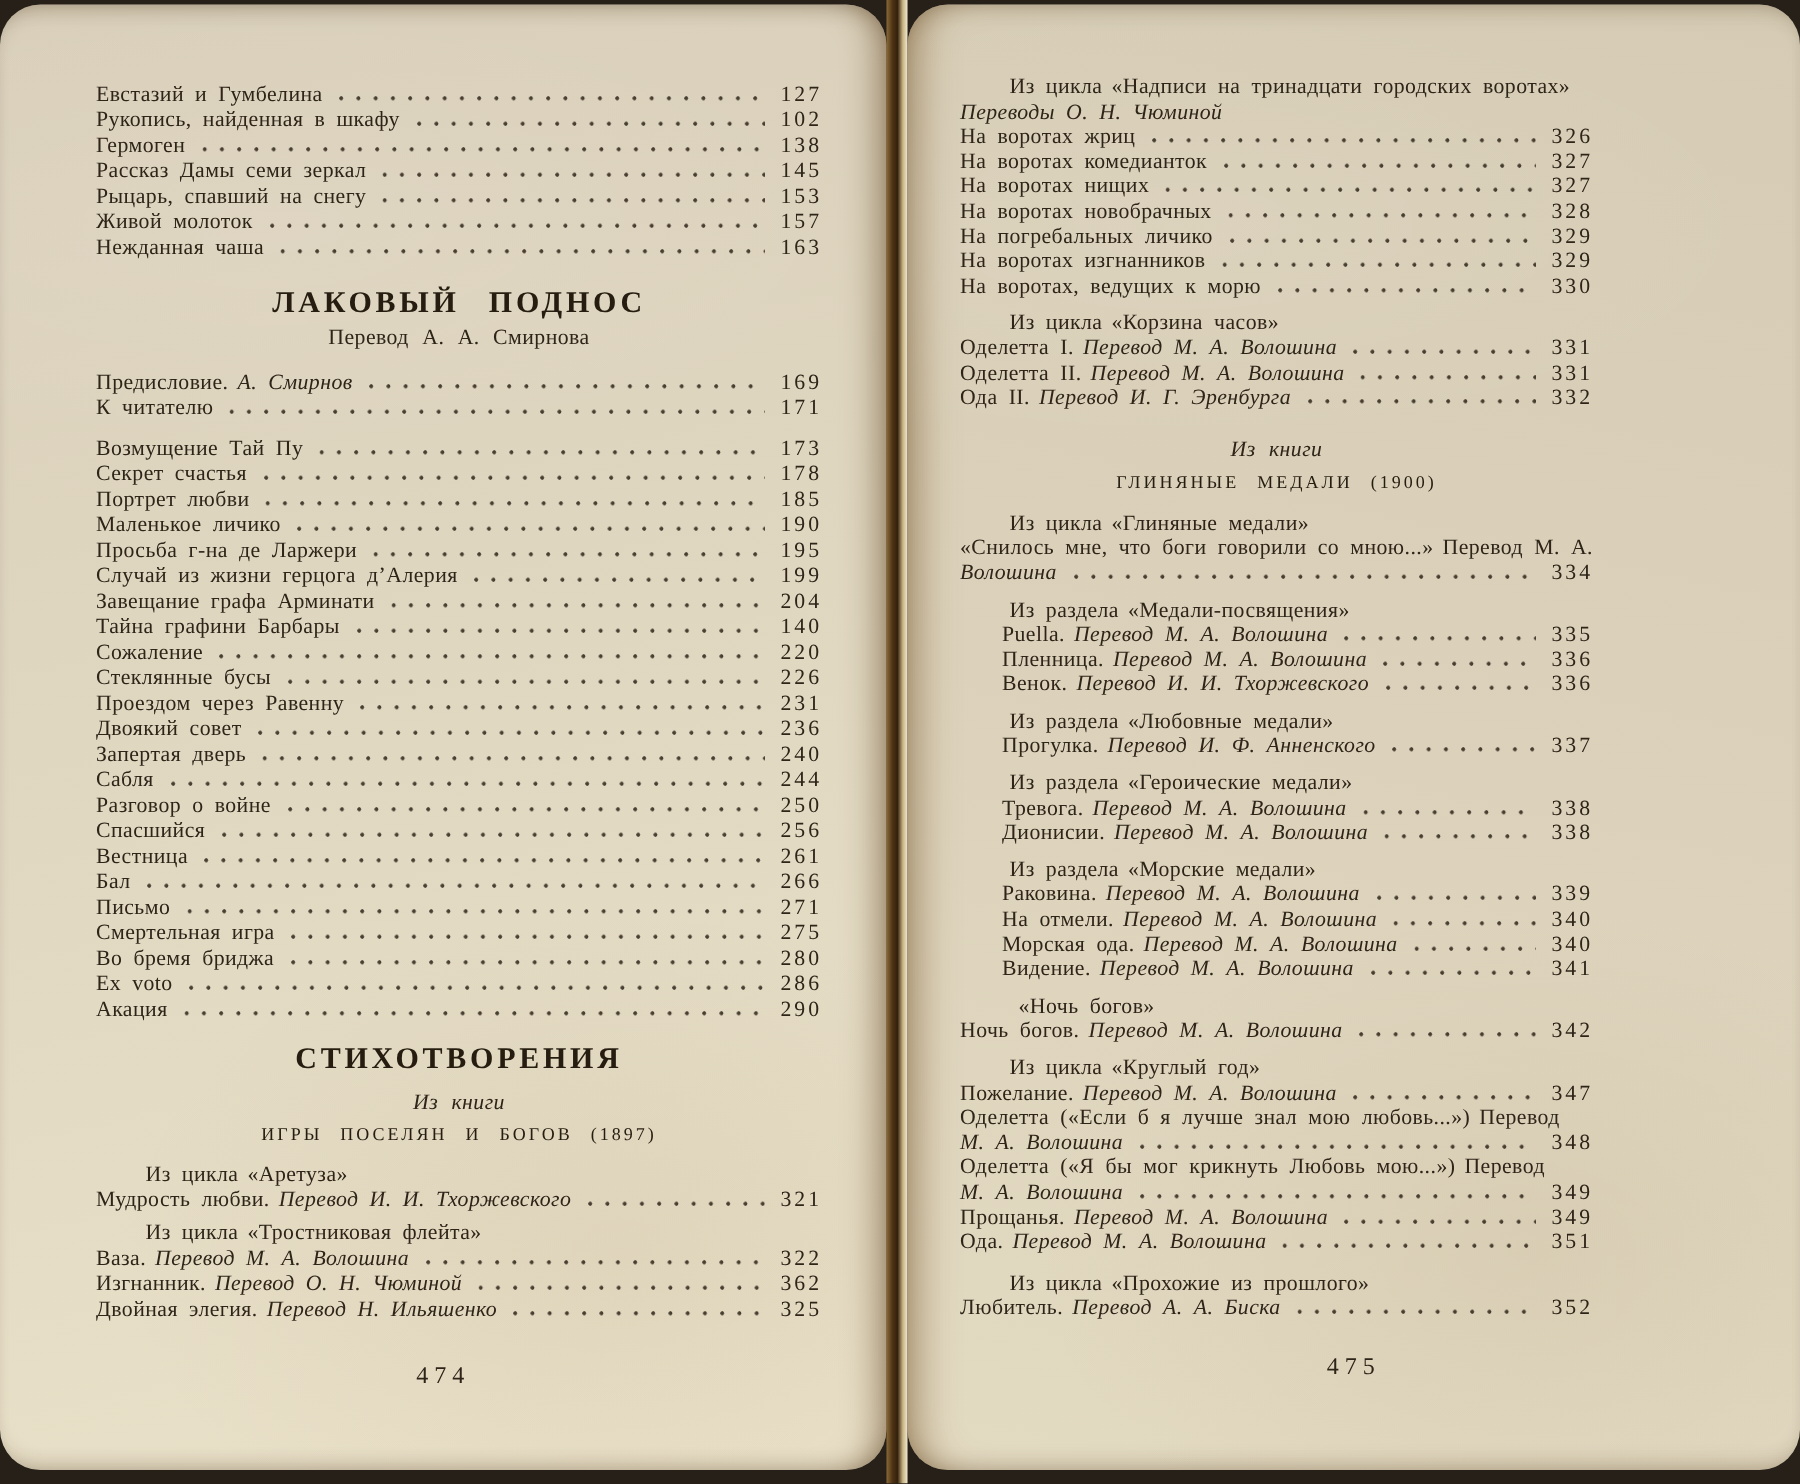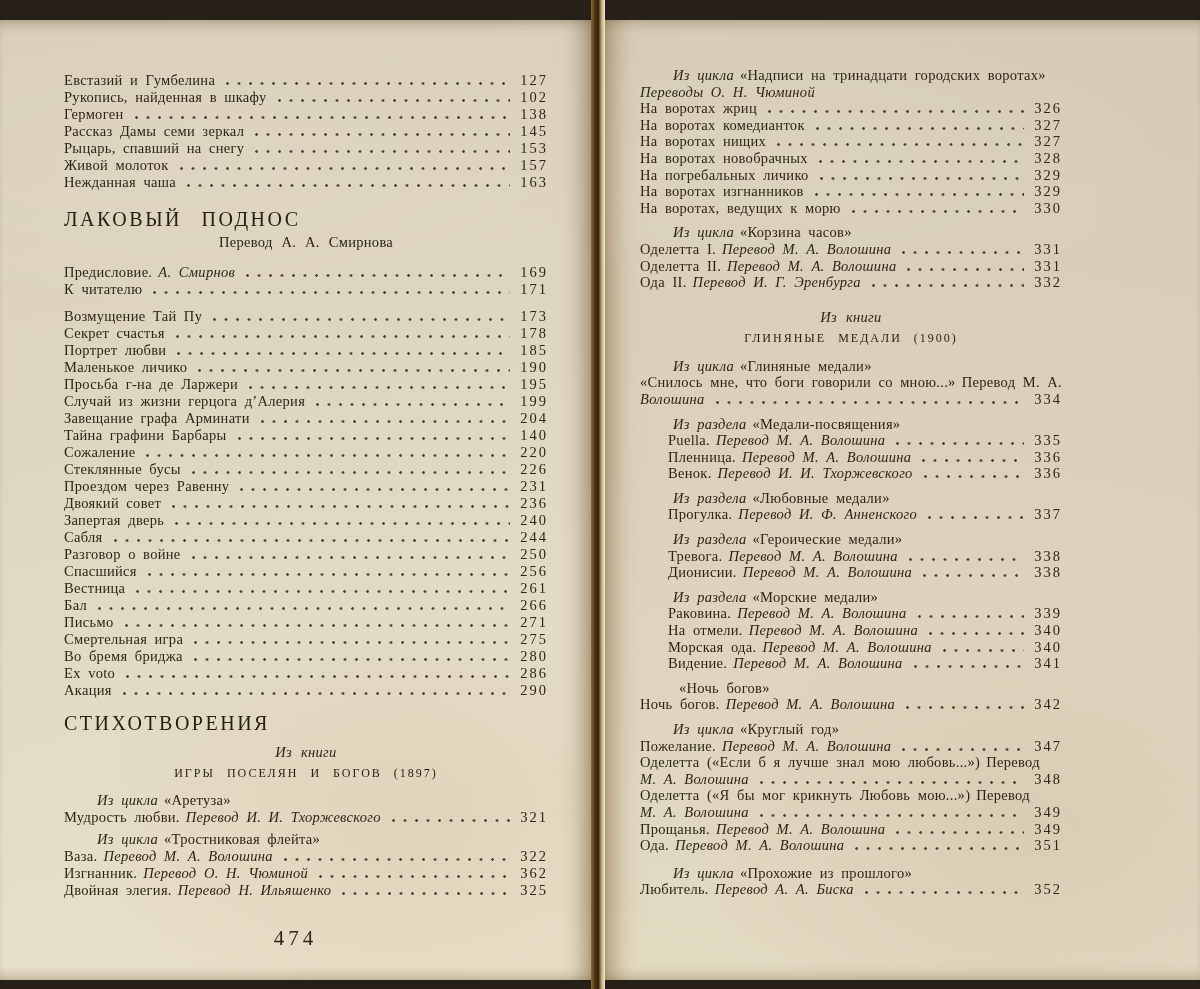--- a/index.html
+++ b/index.html
@@ -7,21 +7,21 @@
     --ink-head:#261d10;
     --edge:#262019;
   }
   html,body{margin:0;padding:0;}
   body{
     width:1200px;height:989px;position:relative;overflow:hidden;
     background:var(--edge);
     font-family:"Liberation Serif","DejaVu Serif",serif;
     color:var(--ink);
   }
-  .page{position:absolute;top:20px;bottom:9px;}
+  .page{position:absolute;top:3px;bottom:9px;border-radius:27px;}
   .page::before{content:"";position:absolute;inset:0;pointer-events:none;
     background:
       radial-gradient(ellipse 700px 260px at 30% 15%, rgba(255,255,255,.08), transparent 60%),
       radial-gradient(ellipse 560px 380px at 70% 85%, rgba(120,90,40,.07), transparent 60%);
   }
   .page-left{
     left:0;width:591px;
     background:linear-gradient(168deg,#d9cfba 0%,#e0d7c1 45%,#eae1c9 100%);
     box-shadow:inset -18px 0 22px -12px rgba(85,55,20,.5),
                inset 0 10px 14px -10px rgba(60,40,15,.35),
@@ -49,34 +49,34 @@
   .ind1{padding-left:28px;}
   .dots{
     flex:1 1 auto;min-width:14px;height:3px;margin:0 4px 0 11px;
     background-image:radial-gradient(circle at 1.5px 1.5px,var(--ink) 1.15px,rgba(0,0,0,0) 1.5px);
     background-size:11.5px 3px;background-repeat:repeat-x;background-position:left bottom;
     opacity:.85;
   }
   .pnum{flex:0 0 auto;min-width:34px;text-align:right;letter-spacing:2px;white-space:nowrap;}
 
   .cycle{padding-left:33px;margin-top:3px;word-spacing:3.5px;}
-  .cycle .pre{font-style:italic;margin-right:6px;}
-
-  .h1{text-align:left;font-weight:400;font-size:20px;letter-spacing:2.5px;
+  .cycle .pre{margin-right:6px;}
+
+  .h1{text-align:center;font-weight:700;font-size:20px;letter-spacing:2.5px;
       word-spacing:12px;line-height:24px;color:var(--ink-head);}
   .ital-center{text-align:center;line-height:19px;word-spacing:5px;margin-top:2px;}
   .ital-left{font-style:italic;word-spacing:3.5px;}
   .center2 .c2-l1{text-align:center;font-style:italic;line-height:19px;word-spacing:5px;}
   .center2 .c2-l2{text-align:center;font-size:12px;letter-spacing:2px;word-spacing:7px;
                   line-height:21px;margin-top:1px;color:var(--ink-head);}
   .entry2 .l1{white-space:nowrap;word-spacing:3.5px;line-height:var(--lh);}
   .entry2 .l1 .tr{margin-left:6px;margin-top:16px;}
 
   .pagefoot{position:absolute;left:0;right:0;text-align:center;
-            font-size:21px;letter-spacing:4px;color:var(--ink);}
+            font-size:16px;letter-spacing:4px;color:var(--ink);}
   .page-left .pagefoot{top:906px;}
   .page-right .pagefoot{top:900px;}
   .gap{width:100%;}
 </style>
 </head>
 <body>
 
 <div class="book">
   <div class="page page-left">
     <div class="content content-left" id="left-content">
@@ -473,14 +473,15 @@
         </div>
         <div class="gap" style="height: 8px;"></div>
         <div class="cycle"><span class="pre">Из цикла</span><span class="rest">«Прохожие из прошлого»</span></div>
         <div class="entry">
           <span class="t">Любитель.</span>
           <span class="tr">Перевод А. А. Биска</span>
           <span class="dots"></span>
           <span class="pnum">352</span>
         </div>
       </div>
+    <div class="pagefoot">475</div>
   </div>
 </div>
 
 </body></html>

